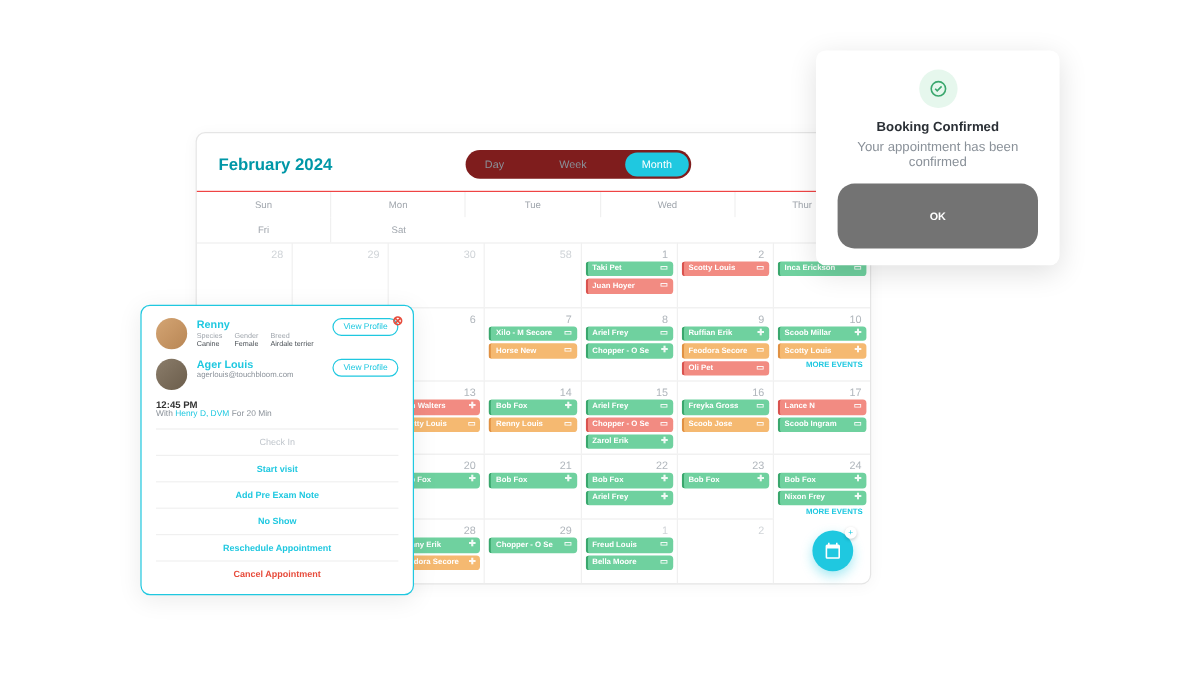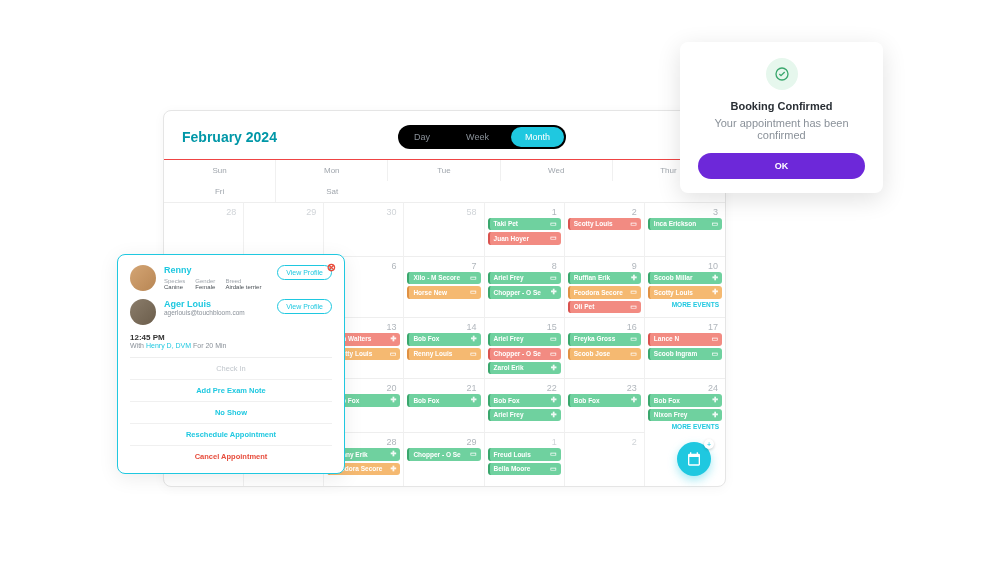--- a/index.html
+++ b/index.html
@@ -6,21 +6,21 @@
 body { background: #fff; width: 1000px; height: 562px; position: relative; overflow: hidden; }
 
 
 .calendar {
   position: absolute; left: 163px; top: 110px; width: 563px;
   background: #fff; border: 1px solid #e5e5e5; border-radius: 8px;
   box-shadow: 0 2px 12px rgba(0,0,0,0.04);
 }
 .cal-header { display: flex; justify-content: space-between; align-items: center; padding: 14px 18px 10px; }
 .cal-title { color: #0097a7; font-weight: 700; font-size: 14px; }
-.view-toggle { display: flex; background: #000000; border-radius: 14px; padding: 2px; gap: 8px; }
+.view-toggle { display: flex; background: #7f1d1d; border-radius: 14px; padding: 2px; gap: 18px; }
 .view-toggle span { font-size: 9px; padding: 5px 14px; color: #8a9199; cursor: pointer; border-radius: 12px; }
 .view-toggle span.active { background: #1fc8e0; color: #fff; }
 .nav-arrow { width: 20px; height: 20px; border: 1px solid #d8dde2; border-radius: 5px; display: flex; align-items: center; justify-content: center; font-size: 10px; color: #8a9199; cursor: pointer; }
 
 .weekdays { display: grid; grid-template-columns: repeat(5,1fr); border-top: 1px solid #ef4444; }
 .weekdays div { text-align: center; font-size: 8px; color: #a0a6ad; padding: 6px 0; border-right: 1px solid #f0f0f0; }
 .weekdays div:last-child { border-right: none; }
 
 .grid { display: grid; grid-template-columns: repeat(7,1fr); }
 .cell { border-top: 1px solid #eee; border-right: 1px solid #f0f0f0; min-height: 54px; padding: 2px 3px; position: relative; }
@@ -71,21 +71,21 @@
 
 .confirm {
   position: absolute; left: 680px; top: 42px; width: 203px;
   background: #fff; border-radius: 8px; box-shadow: 0 6px 24px rgba(0,0,0,0.12);
   padding: 16px 18px 14px; text-align: center; z-index: 6;
 }
 .check-badge { width: 32px; height: 32px; background: #e6f7ed; border-radius: 50%; margin: 0 auto 10px; display: flex; align-items: center; justify-content: center; }
 .check-badge svg { width: 16px; height: 16px; stroke: #3aa76d; fill: none; stroke-width: 2; }
 .confirm h3 { font-size: 11px; color: #2a2f35; font-weight: 700; margin-bottom: 5px; }
 .confirm p { font-size: 11px; color: #8a9199; margin-bottom: 12px; }
-.ok-btn { background: #6d28d9; color: #fff; font-size: 9px; font-weight: 600; border: none; border-radius: 14px; padding: 8px 0; width: 100%; cursor: pointer; }
+.ok-btn { background: #737373; color: #fff; font-size: 9px; font-weight: 600; border: none; border-radius: 14px; padding: 22px 0; width: 100%; cursor: pointer; }
 </style>
 </head>
 <body>
 
 <div class="calendar">
   <div class="cal-header">
     <div class="cal-title">February 2024</div>
     <div class="view-toggle">
       <span>Day</span>
       <span>Week</span>
@@ -379,20 +379,21 @@
     <div class="pinfo">
       <div class="pname">Ager Louis</div>
       <div class="psub">agerlouis@touchbloom.com</div>
     </div>
     <button class="vp-btn">View Profile</button>
   </div>
   <div class="time-row">12:45 PM</div>
   <div class="with-row"><span>With </span><span class="hl">Henry D, DVM</span><span> For 20 Min</span></div>
   <div class="actions">
     <div class="act dim">Check In</div>
+    <div class="act pri">Start visit</div>
     <div class="act pri">Add Pre Exam Note</div>
     <div class="act pri">No Show</div>
     <div class="act pri">Reschedule Appointment</div>
     <div class="act danger">Cancel Appointment</div>
   </div>
 </div>
 
 <div class="confirm">
   <div class="check-badge">
     <svg viewBox="0 0 24 24">

